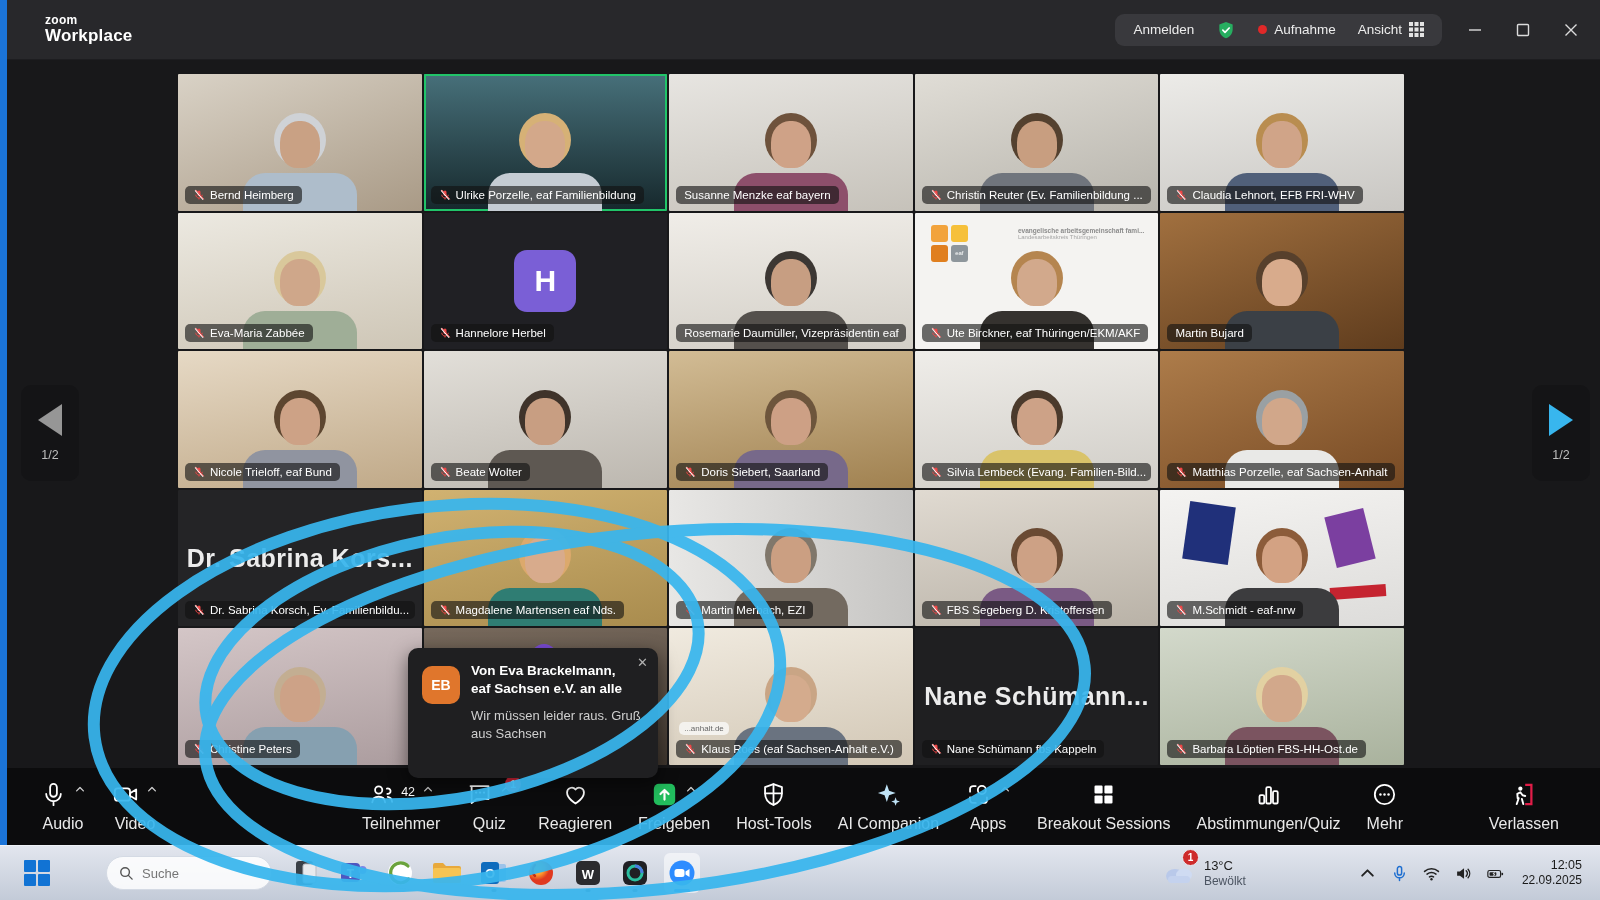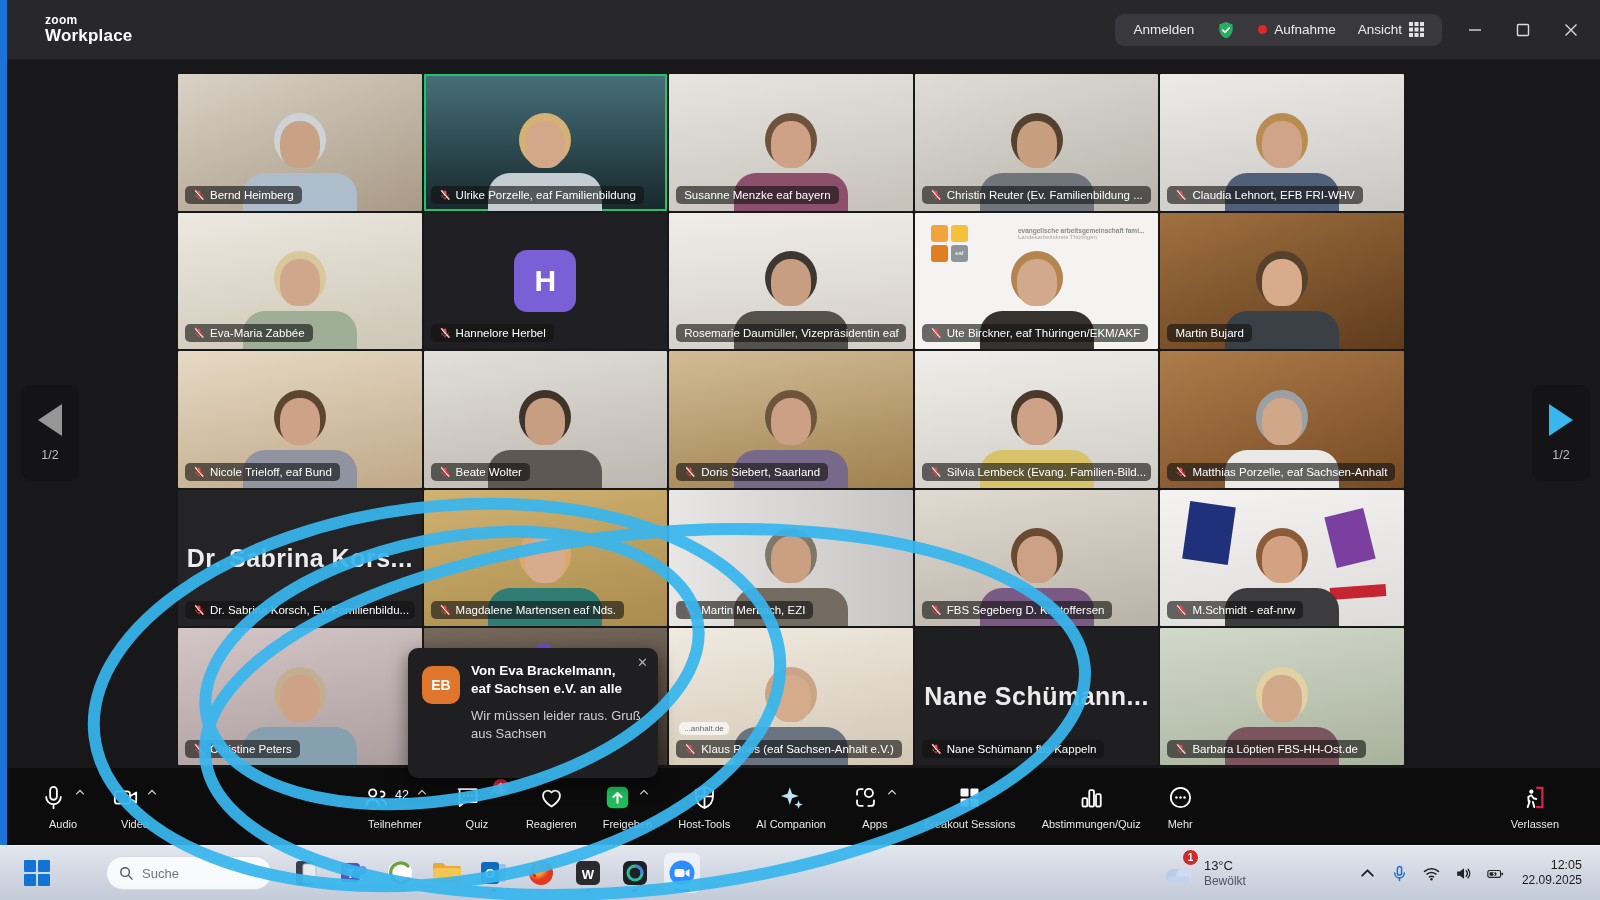--- a/index.html
+++ b/index.html
@@ -69,21 +69,21 @@
   
   .toolbar { position:absolute; left:7px; right:0; top:768px; height:77px; background:#0c0c0d; z-index:30;
              display:flex; align-items:center; padding-left:20px;}
   .titem { position:relative; display:flex; flex-direction:column; align-items:center; justify-content:center;
            padding:0 13px; cursor:pointer; color:#e9e9e9;}
   .ticon-row { position:relative; display:flex; align-items:flex-start; height:30px;}
   .ticon-row svg.main { width:27px; height:27px; }
   .tcount { font-size:12.5px; color:#fff; margin:4px 0 0 6px;}
   .tcaret { margin:0 0 0 7px; }
   .tcaret svg { width:12px; height:12px; }
-  .tlabel { font-size:11px; margin-top:4px; white-space:nowrap;}
+  .tlabel { font-size:16px; margin-top:4px; white-space:nowrap;}
   .tbadge { position:absolute; top:-5px; right:-9px; min-width:16px; height:16px; border-radius:8px; background:var(--badge-red,#e8293d);
             color:#fff; font-size:10.5px; display:flex; align-items:center; justify-content:center; padding:0 4px; font-weight:bold;}
   .sp-fixed { width:178px; } .sp-grow { flex:1; }
   .titem.leave { margin-right:28px; }
 
   
   .taskbar { position:absolute; left:0; right:0; top:845px; height:55px; z-index:20;
              background:linear-gradient(#e2e6ee,#c3cbd8); border-top:1px solid #eef1f6;
              display:flex; align-items:center; padding:0 14px;}
   .win-logo { width:26px; height:26px; display:grid; grid-template-columns:12px 12px; grid-template-rows:12px 12px; gap:2px; margin-left:10px; cursor:pointer;}

